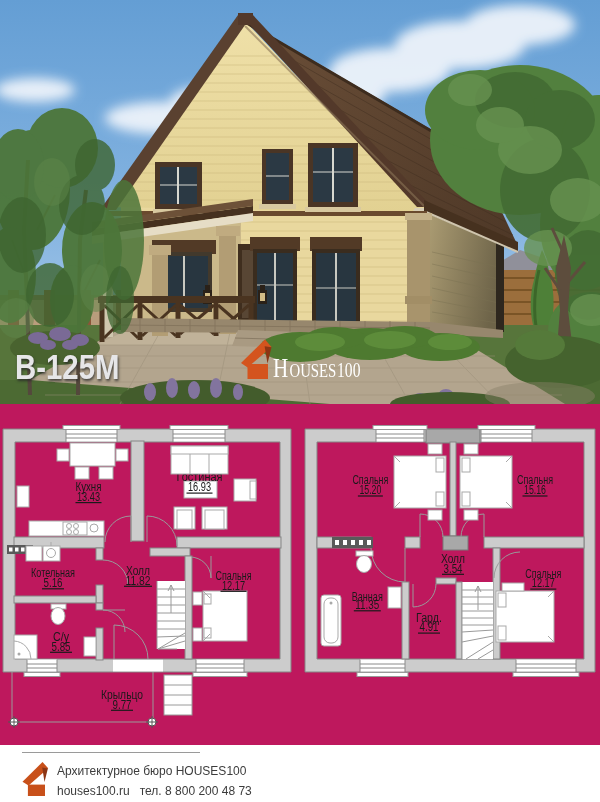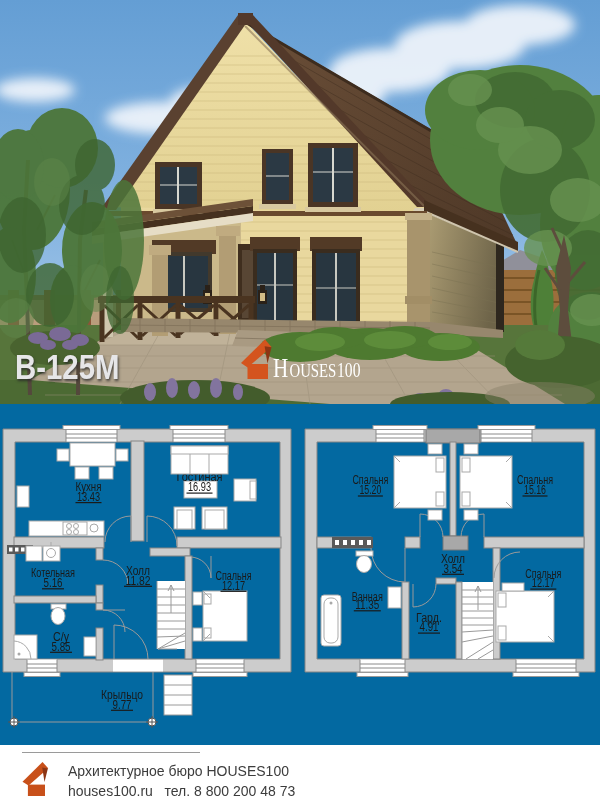--- a/index.html
+++ b/index.html
@@ -1,17 +1,17 @@
 <!DOCTYPE html>
 <html><head>
 <meta charset="utf-8">
 <style>
 html,body{margin:0;padding:0;background:#fff;width:600px;height:802px;overflow:hidden;
 font-family:"Liberation Sans",sans-serif;}
-#page{position:relative;width:600px;height:802px;background:#0369a1;text-decoration:underline;}
+#page{position:relative;width:600px;height:802px;background:#be185d;text-decoration:underline;}
 #photo{position:absolute;left:0;top:0;width:600px;height:404px;overflow:hidden;}
 #plans{position:absolute;left:0;top:0;width:600px;height:802px;}
 .lbl{position:absolute;}
 </style>
 </head>
 <body>
 <div id="page">
 
 <div id="photo">
 <svg width="600" height="404" viewBox="0 0 600 404" xmlns="http://www.w3.org/2000/svg">
@@ -863,16 +863,16 @@
 <div style="position:absolute;left:22px;top:7px;width:178px;height:1px;background:#9a9a9a;"></div>
 
 <div style="position:absolute;left:20px;top:15px;">
 <svg width="30" height="36" viewBox="0 0 30 36">
 <polygon points="2.5,21.8 22.5,2 28.2,8.2 8.6,25.6" fill="#c8501a"></polygon>
 <polygon points="22.2,7.6 27.9,8.4 24.5,22" fill="#8c3514"></polygon>
 <rect x="7.9" y="24.6" width="17.1" height="12.1" fill="#c8501a"></rect>
 </svg>
 </div>
 
-<div style="position:absolute;left:68px;top:17px;font-size:14px;color:#3c3c3c;line-height:19.5px;">Архитектурное бюро HOUSES100<br>houses100.ru&nbsp;&nbsp; тел. 8 800 200 48 73</div>
+<div style="position:absolute;left:57px;top:17px;font-size:12px;color:#3c3c3c;line-height:19.5px;">Архитектурное бюро HOUSES100<br>houses100.ru&nbsp;&nbsp; тел. 8 800 200 48 73</div>
 </div>
 
 </div>
 
 </body></html>

